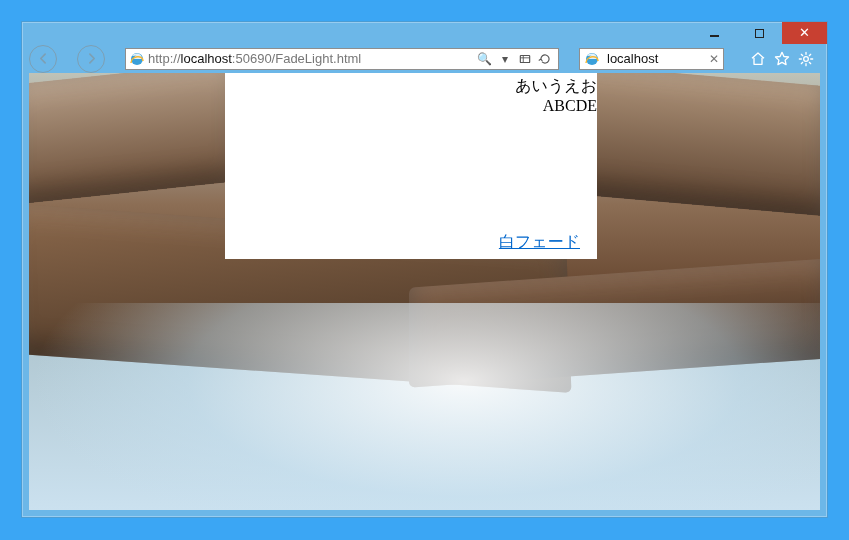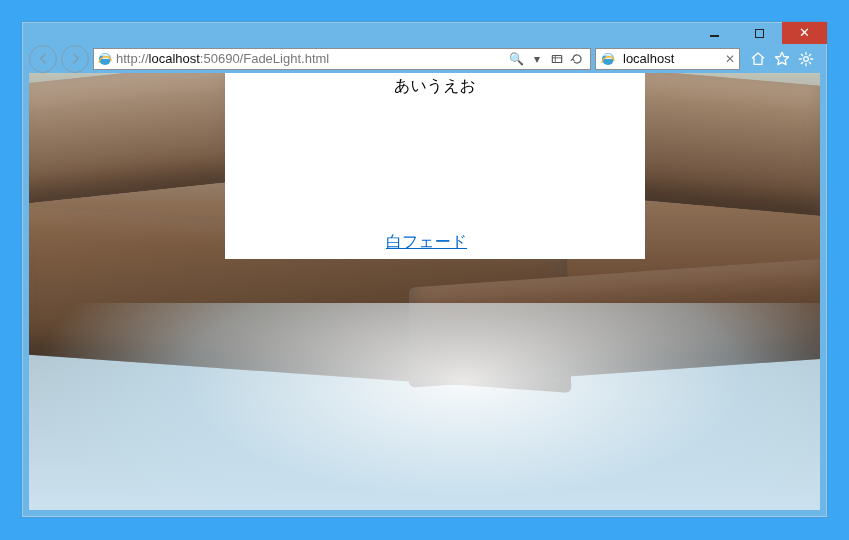--- a/index.html
+++ b/index.html
@@ -3,42 +3,42 @@
 <meta charset="utf-8">
 <style>
   html,body{margin:0;padding:0;width:849px;height:540px;overflow:hidden;font-family:"Segoe UI",Meiryo,Arial,sans-serif;font-size:12px;background:#3ba6f4}
   .window{position:absolute;left:21px;top:21px;width:805px;height:495px;background:#6cb7e8;border:1px solid #4b9cd3;box-shadow:0 0 0 1px rgba(255,255,255,.3) inset}
   .titlebar{height:22px;display:flex;justify-content:flex-end;align-items:stretch}
   .winbtn{width:45px;display:flex;align-items:center;justify-content:center;color:#222}
   .winbtn.min::before{content:"";width:9px;height:1.5px;background:#222;margin-top:6px}
   .winbtn.max::before{content:"";width:9px;height:9px;border:1.5px solid #222;box-sizing:border-box}
   .winbtn.close{background:#c84031;color:#fff;font-size:13px;font-family:Arial}
   .winbtn.close::before{content:"✕";position:relative;top:-1px}
-  .toolbar{height:29px;margin:0 7px;display:flex;align-items:center;gap:4px}
+  .toolbar{height:29px;margin:0 7px;display:flex;align-items:center;gap:20px}
   .navbtn{width:28px;height:28px;border-radius:50%;border:1.5px solid #7d9fb3;display:flex;align-items:center;justify-content:center;box-sizing:border-box}
   .navbtn svg{width:13px;height:13px}
   .addr{flex:1;height:22px;background:#fff;border:1px solid #8e8e8e;display:flex;align-items:center;padding:0 3px;box-sizing:border-box}
   .ie-icon{width:16px;height:16px;margin-right:3px;flex:none}
   .url{flex:1;color:#777;font-size:13px;white-space:nowrap;overflow:hidden}
   .url .host{color:#111}
   .addr-icons{display:flex;align-items:center;gap:6px;padding:0 3px;color:#555}
   .addr-icons span,.addr-icons svg{width:14px;height:14px;display:flex;align-items:center;justify-content:center;font-size:12px}
   .tab{width:145px;height:22px;background:#fff;border:1px solid #8e8e8e;display:flex;align-items:center;padding:0 4px;box-sizing:border-box;gap:4px}
   .tab .label{flex:1;color:#111;font-size:13px}
   .tab .x{color:#777;font-size:12px}
   .chrome-icons{display:flex;align-items:center;gap:8px;padding:0 6px;color:#fff}
   .chrome-icons svg{width:16px;height:16px}
   .content{position:absolute;left:7px;right:7px;bottom:7px;top:51px;background:linear-gradient(180deg,#bfc3b8 0%,#a09385 18%,#8c6e55 30%,#6b4b34 48%,#b1c8d2 62%,#cbe1ef 100%);overflow:hidden}
   .rock{position:absolute;background:#6a4d37;box-shadow:inset 0 6px 30px rgba(255,255,255,.15),inset 0 -10px 25px rgba(0,0,0,.4)}
   .r1{left:-20px;top:0;width:230px;height:120px;transform:skewY(-6deg);background:linear-gradient(180deg,#b59d86,#6a4d37)}
   .r2{right:-10px;top:0;width:310px;height:130px;transform:skewY(5deg);background:linear-gradient(180deg,#b0957b,#5d4330)}
   .r3{left:-20px;top:150px;width:560px;height:150px;transform:skewY(6deg) rotate(-2deg);background:linear-gradient(170deg,#8d6a4d,#3c2a1c);border-radius:6px}
   .r4{left:380px;top:200px;width:420px;height:100px;transform:skewY(-4deg);background:linear-gradient(180deg,#7e5c43,#3a281b);border-radius:6px}
   .mist{position:absolute;left:0;right:0;top:230px;height:260px;background:radial-gradient(ellipse at 55% 30%,rgba(255,255,255,.9),rgba(200,225,240,.5) 45%,rgba(180,210,230,0) 70%)}
-  .page{position:absolute;left:196px;top:0;width:420px;height:186px;background:#fff;text-align:center;font-family:"Times New Roman","MS PMincho",serif;font-size:16px;color:#000}
+  .page{position:absolute;left:196px;top:0;width:372px;height:186px;background:#fff;text-align:right;font-family:"Times New Roman","MS PMincho",serif;font-size:16px;color:#000}
   .page .line1{margin-top:3px}
   .page a{position:absolute;bottom:6px;left:0;right:17px;color:#0066cc;text-decoration:underline}
 </style>
 </head>
 <body>
 
 <div class="window">
   <div class="titlebar">
     <div class="winbtn min"></div>
     <div class="winbtn max"></div>
@@ -105,16 +105,17 @@
 
   <div class="content">
     <div class="rock r1"></div>
     <div class="rock r2"></div>
     <div class="rock r3"></div>
     <div class="rock r4"></div>
     <div class="mist"></div>
 
     <div class="page">
       <div class="line1">あいうえお</div>
+      <div>ABCDE</div>
       <a href="#">白フェード</a>
     </div>
   </div>
 </div>
 
 </body></html>

